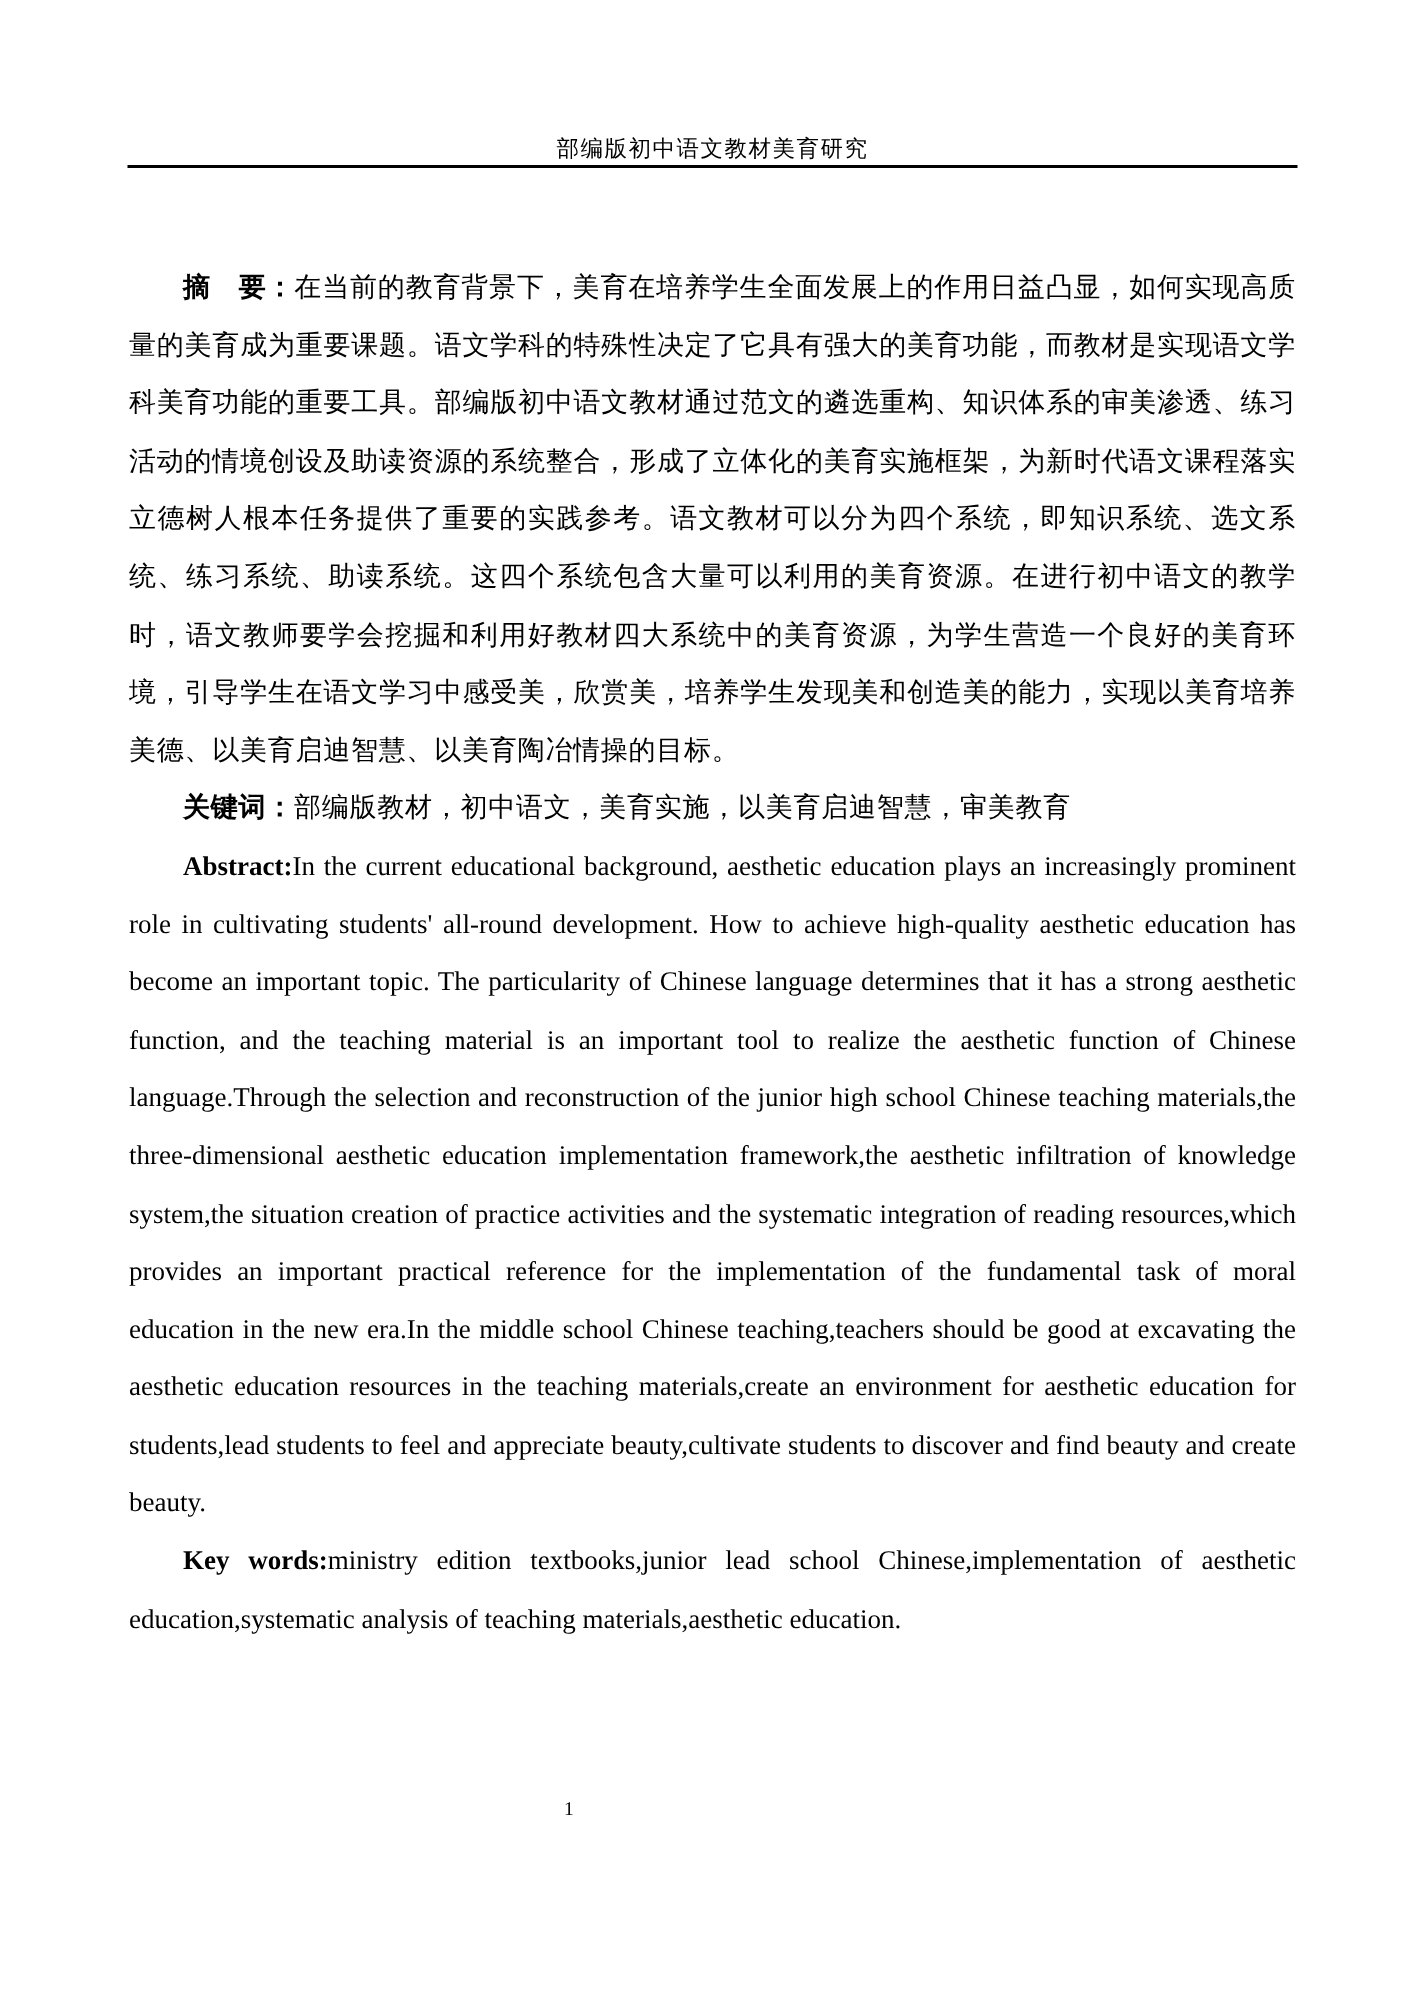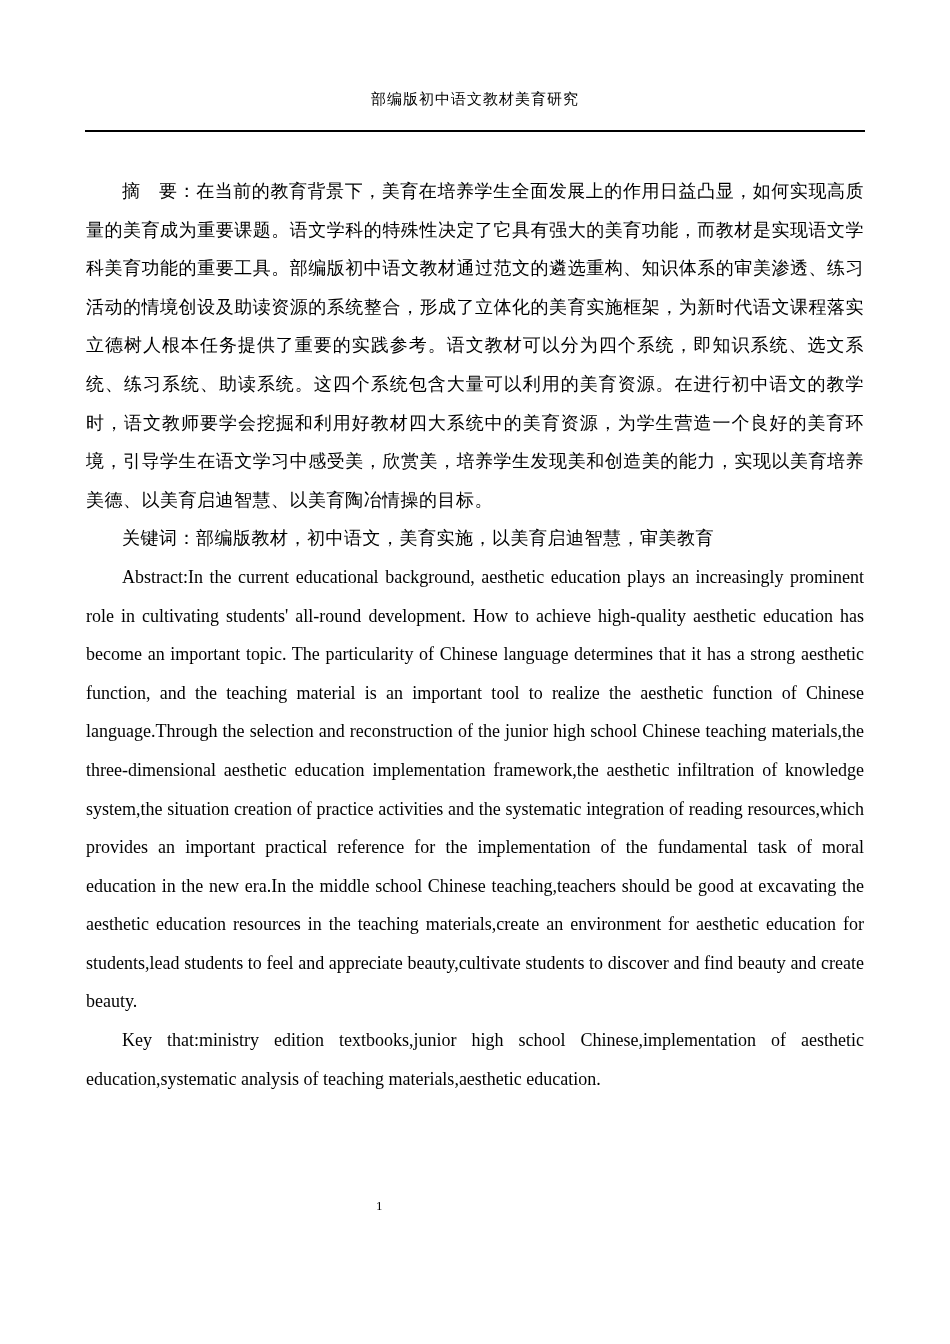--- a/index.html
+++ b/index.html
@@ -18,42 +18,42 @@
     overflow: hidden;
   }
   .header {
     position: absolute;
     top: 90px;
     left: 85px;
     width: 780px;
     text-align: center;
     font-size: 15px;
     letter-spacing: 1px;
-    padding-bottom: 21px;
+    padding-bottom: 1px;
     border-bottom: 2px solid #000000;
   }
   .content {
     position: absolute;
     top: 172px;
     left: 86px;
     width: 778px;
   }
   p.para {
     margin: 0;
     font-size: 18px;
     line-height: 38.6px;
     text-align: justify;
     text-indent: 36px;
     word-break: normal;
   }
   p.para.cn {
     letter-spacing: 0.5px;
   }
   .bold {
-    font-weight: normal;
+    font-weight: bold;
     margin-top: 44px;
   }
   .footer {
     position: absolute;
     top: 1198px;
     left: 376px;
     font-size: 13px;
   }
 </style>
 </head>
@@ -66,21 +66,21 @@
   </div>
 
   <div class="content">
 
     <p class="para cn"><span class="bold">摘　要：</span><span>在当前的教育背景下，美育在培养学生全面发展上的作用日益凸显，如何实现高质量的美育成为重要课题。语文学科的特殊性决定了它具有强大的美育功能，而教材是实现语文学科美育功能的重要工具。部编版初中语文教材通过范文的遴选重构、知识体系的审美渗透、练习活动的情境创设及助读资源的系统整合，形成了立体化的美育实施框架，为新时代语文课程落实立德树人根本任务提供了重要的实践参考。语文教材可以分为四个系统，即知识系统、选文系统、练习系统、助读系统。这四个系统包含大量可以利用的美育资源。在进行初中语文的教学时，语文教师要学会挖掘和利用好教材四大系统中的美育资源，为学生营造一个良好的美育环境，引导学生在语文学习中感受美，欣赏美，培养学生发现美和创造美的能力，实现以美育培养美德、以美育启迪智慧、以美育陶冶情操的目标。</span></p>
 
     <p class="para cn"><span class="bold">关键词：</span><span>部编版教材，初中语文，美育实施，以美育启迪智慧，审美教育</span></p>
 
     <p class="para en"><span class="bold">Abstract:</span><span>In the current educational background, aesthetic education plays an increasingly prominent role in cultivating students' all-round development. How to achieve high-quality aesthetic education has become an important topic. The particularity of Chinese language determines that it has a strong aesthetic function, and the teaching material is an important tool to realize the aesthetic function of Chinese language.Through the selection and reconstruction of the junior high school Chinese teaching materials,the three-dimensional aesthetic education implementation framework,the aesthetic infiltration of knowledge system,the situation creation of practice activities and the systematic integration of reading resources,which provides an important practical reference for the implementation of the fundamental task of moral education in the new era.In the middle school Chinese teaching,teachers should be good at excavating the aesthetic education resources in the teaching materials,create an environment for aesthetic education for students,lead students to feel and appreciate beauty,cultivate students to discover and find beauty and create beauty.</span></p>
 
-    <p class="para en"><span class="bold">Key that:</span><span>ministry edition textbooks,junior high school Chinese,implementation of aesthetic education,systematic analysis of teaching materials,aesthetic education.</span></p>
+    <p class="para en"><span class="bold">Key words:</span><span>ministry edition textbooks,junior lead school Chinese,implementation of aesthetic education,systematic analysis of teaching materials,aesthetic education.</span></p>
 
   </div>
 
   <div class="footer">
     <span>1</span>
   </div>
 
 </div>
 
 </body></html>

